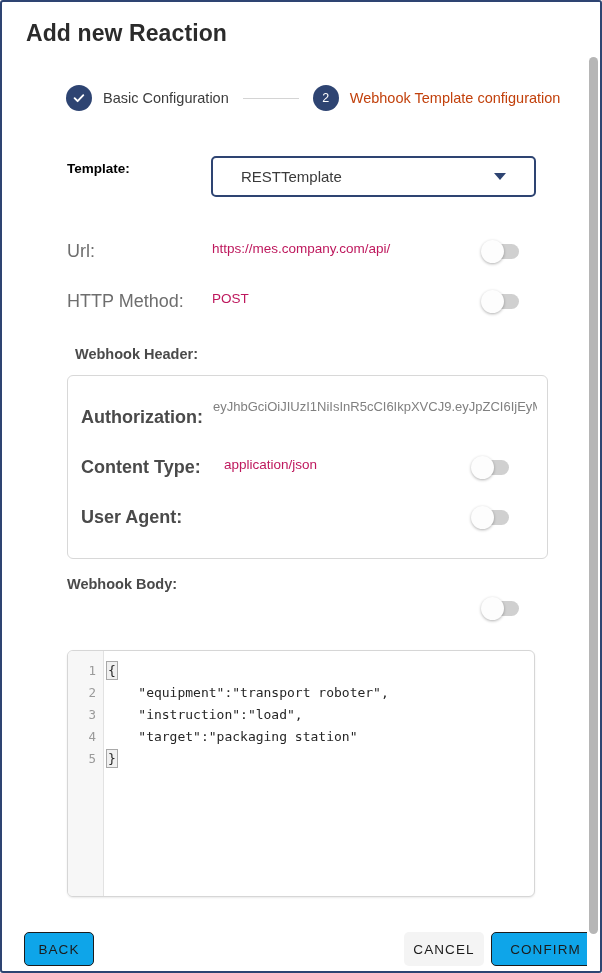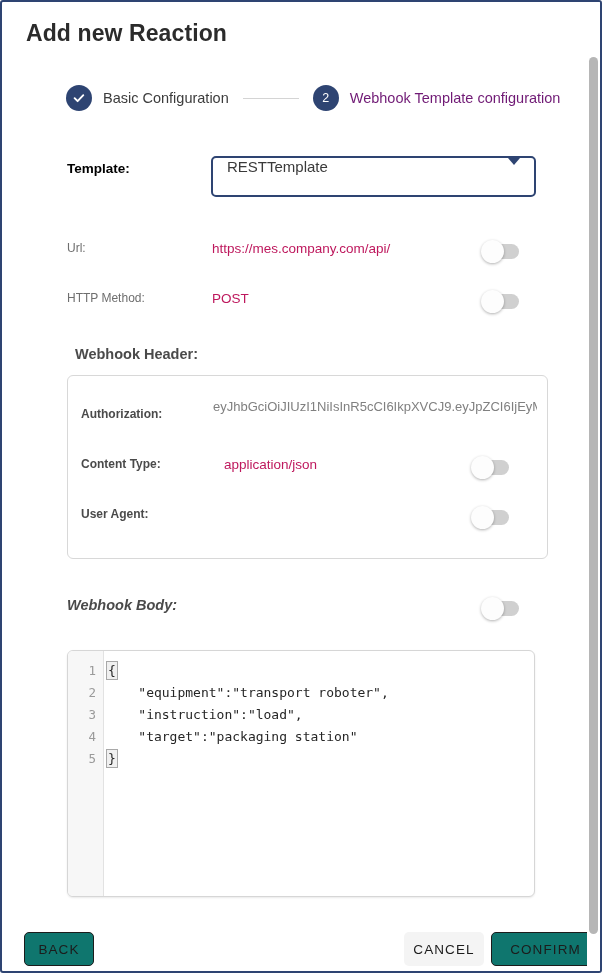--- a/index.html
+++ b/index.html
@@ -45,33 +45,33 @@
     background: #2e4472;
     color: #ffffff;
     display: flex; align-items: center; justify-content: center;
     font-size: 12.5px;
     flex: 0 0 auto;
   }
   .step-circle svg { display: block; }
   .step-label {
     margin-left: 11px;
     font-size: 14.5px;
-    color: #701a75;
+    color: #c2410c;
   }
   .step-label.done { color: #3c3c3c; }
   .step-connector {
     width: 56px; height: 1px;
     background: #d4d4d4;
     margin: 0 14px;
   }
 
   
   .row-label {
     position: absolute;
-    font-size: 12px;
+    font-size: 18px;
     color: #6e6e6e;
   }
   .row-label.bold { font-weight: bold; color: #4a4a4a; }
   .row-value {
     position: absolute;
     font-size: 13.5px;
     color: #be185d;
   }
 
   
@@ -79,22 +79,22 @@
     left: 65px; top: 159px;
     font-weight: bold; color: #000000; font-size: 13.5px;
   }
   #tpl-select {
     position: absolute;
     left: 209px; top: 154px;
     width: 325px; height: 41px;
     border: 2px solid #2e4472;
     border-radius: 5px;
     background: #ffffff;
-    display: flex; align-items: flex-start;
-    padding: 0 14px;
+    display: flex; align-items: center;
+    padding: 0 28px;
     cursor: pointer;
   }
   #tpl-select .val {
     font-size: 15px;
     color: #3a3a3a;
     flex: 1;
   }
   .caret {
     width: 0; height: 0;
     border-left: 6px solid transparent;
@@ -187,21 +187,21 @@
     background: #f0f0f0;
     padding: 1px 1px;
   }
 
   
   .btn {
     position: absolute;
     height: 34px;
     border: 1px solid #1c1c1c;
     border-radius: 5px;
-    background: #0f766e;
+    background: #0ea5e9;
     display: flex; align-items: center; justify-content: center;
     font-size: 13.5px;
     letter-spacing: 1.1px;
     color: #1c1c1c;
     cursor: pointer;
     font-family: "Liberation Sans", sans-serif;
   }
   #btn-back   { left: 22px;  top: 930px; width: 70px; }
   #btn-cancel { left: 402px; top: 930px; width: 80px;
                 border-color: transparent; background: #f4f4f4; }
@@ -267,21 +267,21 @@
 
     <div class="row-label bold" style="left:13px; top:81px;">Content Type:</div>
     <div class="row-value" style="left:156px; top:81px;">application/json</div>
     <div class="toggle" style="left:405px; top:84px;"></div>
 
     <div class="row-label bold" style="left:13px; top:131px;">User Agent:</div>
     <div class="row-value" style="left:156px; top:131px;"></div>
     <div class="toggle" style="left:405px; top:134px;"></div>
   </div>
 
-  <div class="row-label bold" style="left:65px; top:595px; font-size:14.5px;font-style:italic;">Webhook Body:</div>
+  <div class="row-label bold" style="left:65px; top:574px; font-size:14.5px;">Webhook Body:</div>
   <div class="toggle" style="left:481px; top:599px;"></div>
 
   <div id="editor">
     <div id="gutter">
         <div class="ln">1</div>
         <div class="ln">2</div>
         <div class="ln">3</div>
         <div class="ln">4</div>
         <div class="ln">5</div>
       </div>

